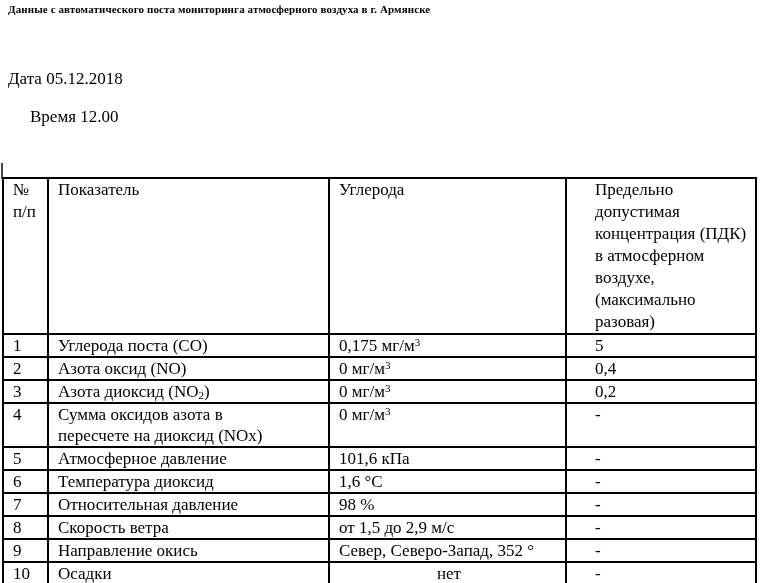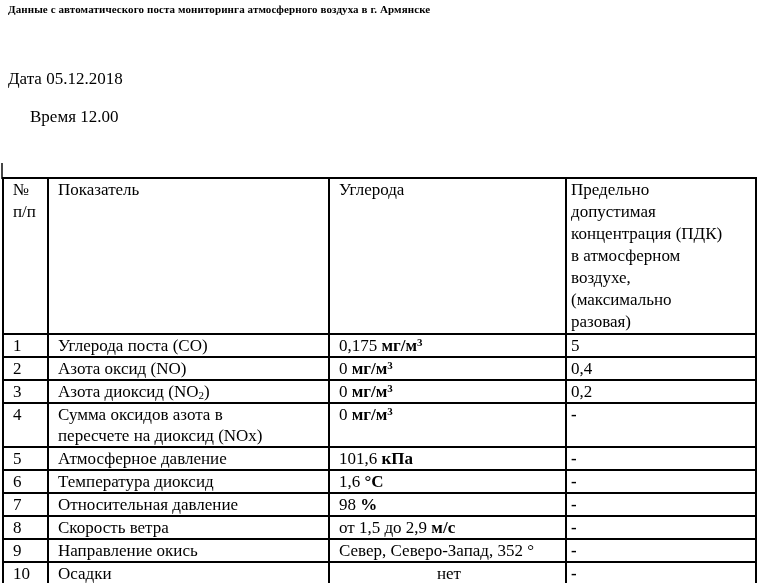--- a/index.html
+++ b/index.html
@@ -49,22 +49,22 @@
   .data-table th, .data-table td {
     border: 2px solid #000000;
     vertical-align: top;
     text-align: left;
     font-weight: normal;
     padding: 0 6px 0 9px;
     overflow: hidden;
   }
   .data-table th { line-height: 22px; }
   .data-table td { line-height: 21px; }
-  .data-table th:last-child, .data-table td:last-child { padding-left: 4px; border-radius: 10px; }
-  .b { font-weight: bold; margin-top: 32px; }
+  .data-table th:last-child, .data-table td:last-child { padding-left: 28px; border-radius: 10px; }
+  .b { font-weight: normal; margin-top: 32px; }
   .data-table sup, .data-table sub {
     font-size: 11px;
     line-height: 0;
   }
   .data-table sup { vertical-align: 5px; }
   .data-table sub { vertical-align: -2px; }
 </style>
 </head>
 <body>
 

